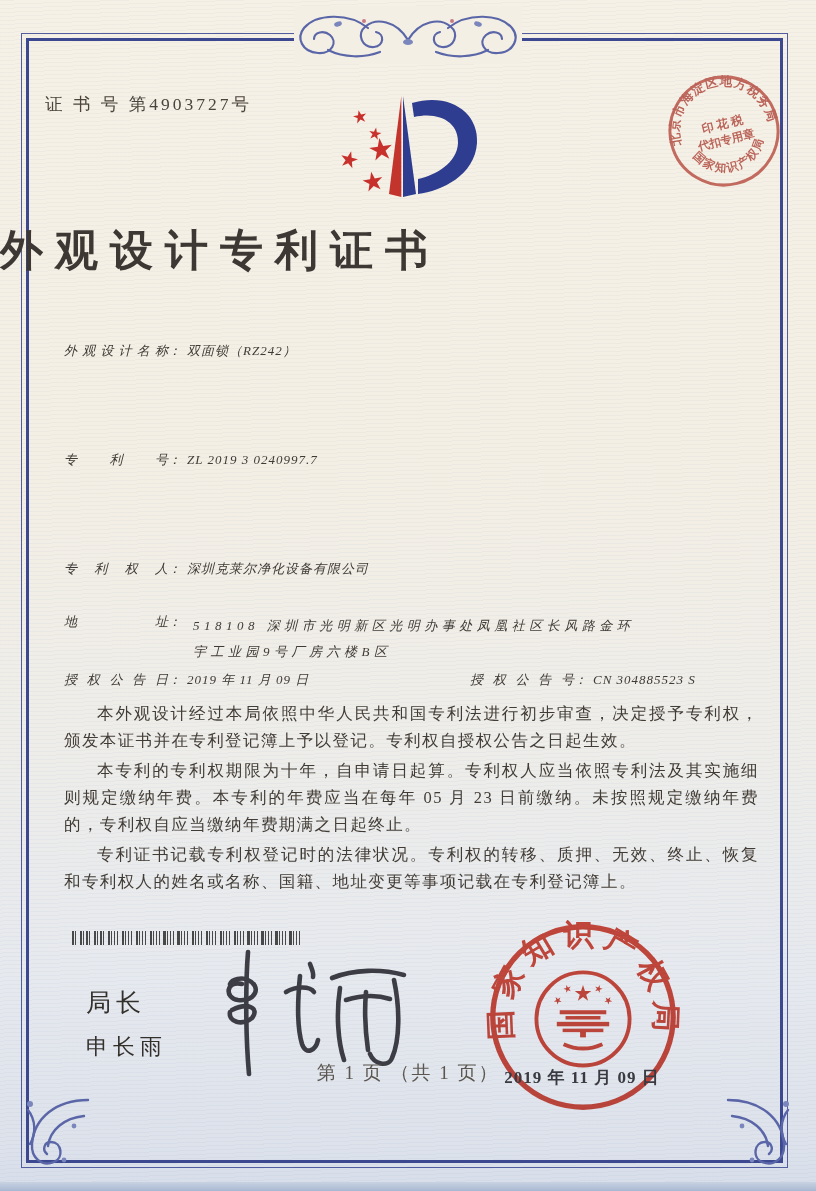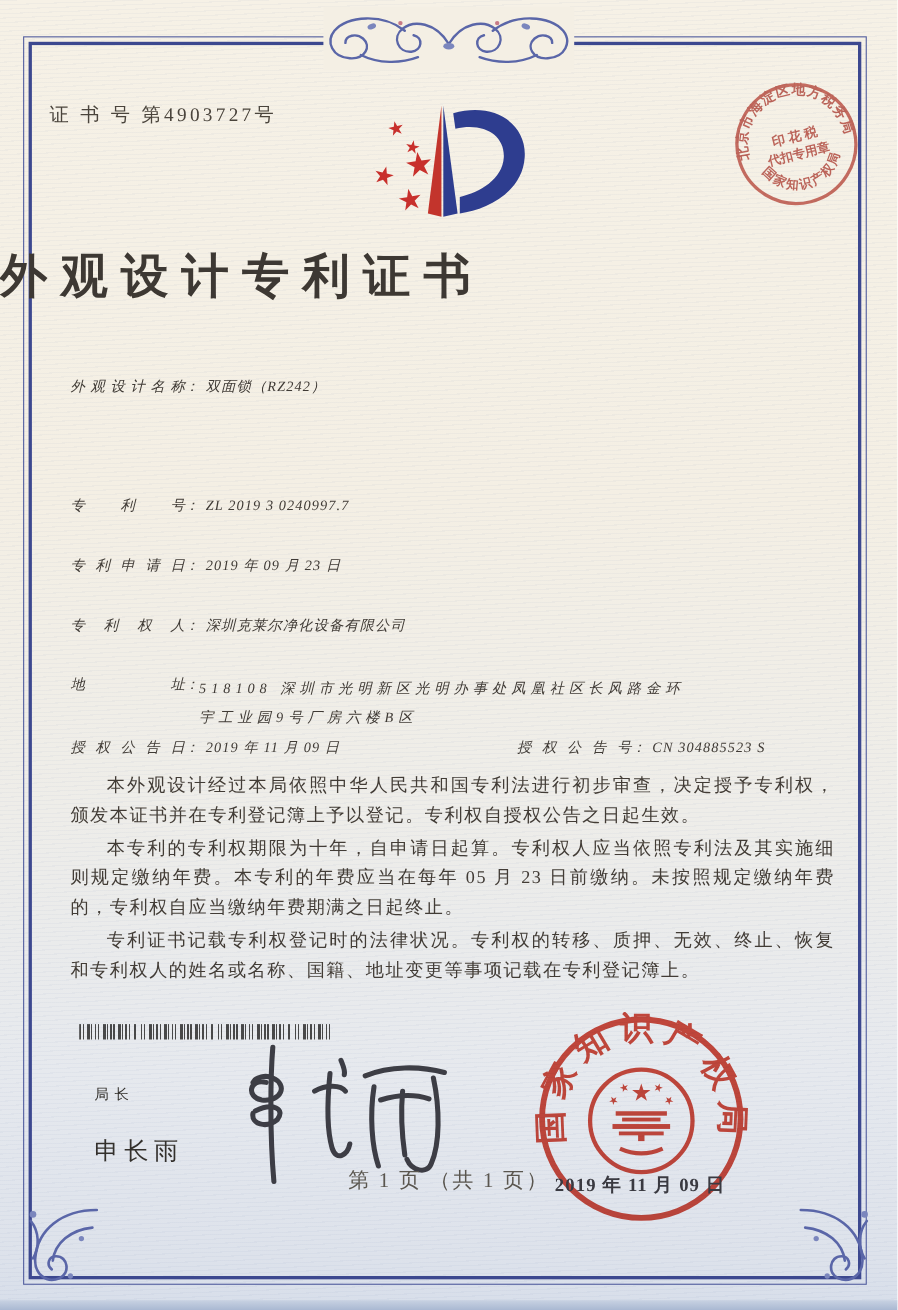--- a/index.html
+++ b/index.html
@@ -23,29 +23,29 @@
   #bottom-strip{position:absolute;left:0;bottom:0;width:100%;height:9px;background:linear-gradient(#c8d2e2,#a9b8d2);}
   
   #cert-no{position:absolute;left:45px;top:92px;font-size:17.5px;letter-spacing:3px;color:#4a443c;}
   #logo{position:absolute;left:330px;top:90px;width:160px;height:124px;}
   #title{position:absolute;left:0;top:222px;width:100%;text-align:left;
     font-size:43px;font-weight:600;letter-spacing:12px;color:#3d3833;}
   
   .row{position:absolute;left:64px;font-size:13px;white-space:nowrap;font-style:italic;}
   .flabel{display:inline-block;width:104px;text-align:justify;text-align-last:justify;vertical-align:top;}
   .fvalue{margin-left:6px;letter-spacing:1px;}
-  .addr-lines{display:inline-block;margin-left:0;letter-spacing:4.5px;line-height:26px;vertical-align:top;white-space:normal;}
+  .addr-lines{display:inline-block;margin-left:12px;letter-spacing:4.5px;line-height:26px;vertical-align:top;white-space:normal;}
   
   #paras{position:absolute;left:64px;top:700px;width:695px;}
   #paras p{margin:0 0 3px 0;font-size:16.5px;line-height:27px;letter-spacing:1.4px;
     text-indent:2em;text-align:justify;color:#423c36;}
   
   #barcode{position:absolute;left:72px;top:931px;width:228px;height:14px;opacity:.85;
     background:repeating-linear-gradient(90deg,#2c2c2c 0 1.5px,rgba(0,0,0,0) 1.5px 3px,#2c2c2c 3px 4.2px,rgba(0,0,0,0) 4.2px 7.5px,#2c2c2c 7.5px 10px,rgba(0,0,0,0) 10px 11px,#2c2c2c 11px 11.8px,rgba(0,0,0,0) 11.8px 14px);}
-  #director-title{position:absolute;left:86px;top:986px;font-size:13px;letter-spacing:5px;color:#33302c;}
+  #director-title{position:absolute;left:86px;top:986px;font-size:25px;letter-spacing:5px;color:#33302c;}
   #director-name{position:absolute;left:86px;top:1032px;font-size:22px;letter-spacing:5px;color:#33302c;}
   #signature{position:absolute;left:212px;top:946px;width:200px;height:134px;}
   #seal{position:absolute;left:486px;top:920px;width:194px;height:194px;mix-blend-mode:multiply;opacity:.9;}
   #seal-date{position:absolute;left:482px;top:1066px;width:200px;text-align:center;
     font-size:17px;font-weight:bold;letter-spacing:1px;color:#3a3a41;}
   #footer{position:absolute;left:0;top:1060px;width:100%;text-align:center;
     font-size:19px;letter-spacing:2px;color:#5a564f;}
   
   #tax-stamp{position:absolute;left:664px;top:70px;width:120px;height:122px;transform:rotate(-14deg);opacity:.8;mix-blend-mode:multiply;}
 </style>
@@ -125,23 +125,20 @@
     </g>
   </svg>
 
   <div id="title">外观设计专利证书</div>
 
   <div class="row" style="top:342px">
     <span class="flabel">外观设计名称</span><span>：</span><span class="fvalue">双面锁（RZ242）</span>
   </div>
   <div class="row" style="top:451px">
     <span class="flabel">专利号</span><span>：</span><span class="fvalue">ZL 2019 3 0240997.7</span>
-  </div>
-  <div class="row" style="top:505px">
-    <span class="flabel">专利申请日</span><span>：</span><span class="fvalue">2019 年 09 月 23 日</span>
   </div>
   <div class="row" style="top:560px">
     <span class="flabel">专利权人</span><span>：</span><span class="fvalue">深圳克莱尔净化设备有限公司</span>
   </div>
   <div class="row" style="top:613px">
     <span class="flabel">地址</span><span>：</span><span class="addr-lines"><span>518108 深圳市光明新区光明办事处凤凰社区长风路金环</span><br><span>宇工业园9号厂房六楼B区</span></span>
   </div>
   <div class="row" style="top:671px">
     <span class="flabel">授权公告日</span><span>：</span><span class="fvalue">2019 年 11 月 09 日</span>
   </div>

